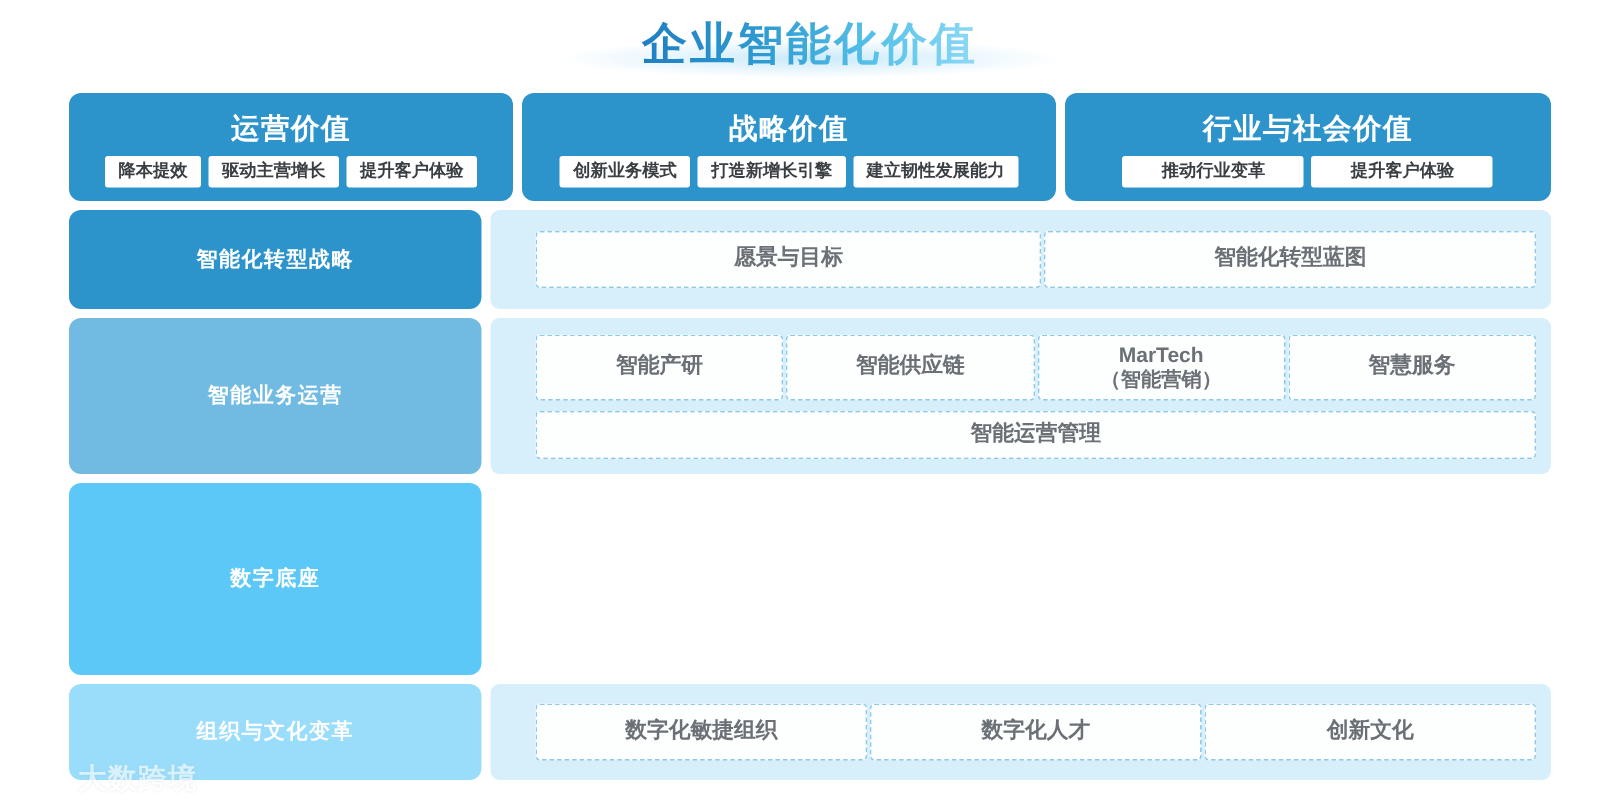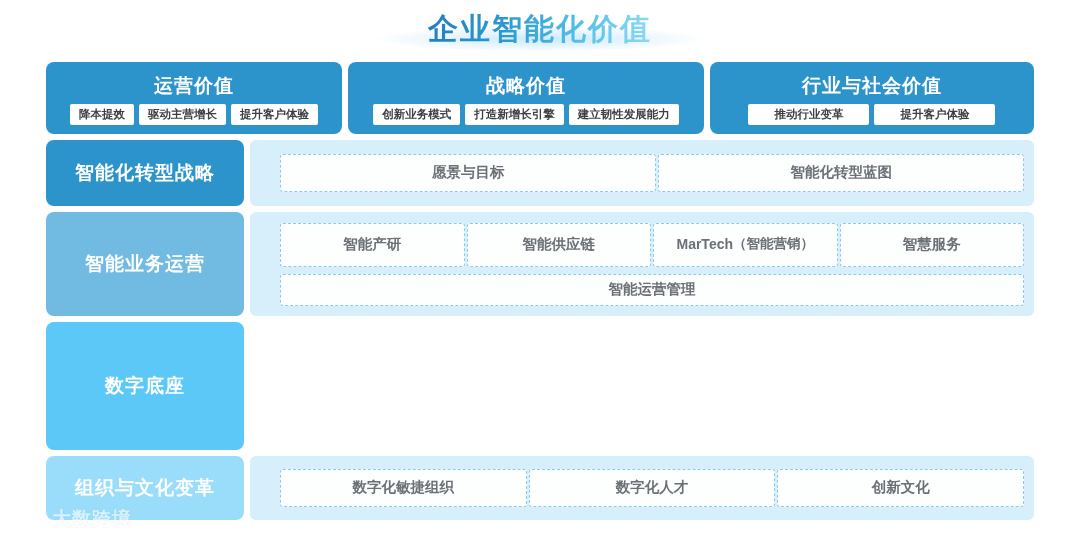--- a/index.html
+++ b/index.html
@@ -51,38 +51,38 @@
     background:#ffffff;color:#3a3f44;font-size:11.5px;font-weight:bold;
     padding:4px 9px;border-radius:2px;white-space:nowrap;line-height:1.1;
   }
   .value-card.c3 .tag{padding:4px 26px;}
 
   
   .layer{
     position:absolute;left:46px;display:flex;gap:6px;
   }
   .layer .label{
-    width:198px;border-radius:8px;
+    width:275px;border-radius:8px;
     display:flex;align-items:center;justify-content:center;
-    color:#ffffff;font-size:19px;font-weight:bold;letter-spacing:1px;
+    color:#ffffff;font-size:14px;font-weight:bold;letter-spacing:1px;
     flex:none;
   }
   .layer .panel{
     flex:1;background:#d7eefb;border-radius:6px;
     display:flex;flex-direction:column;justify-content:center;
     padding:8px 10px;box-sizing:border-box;gap:7px;
   }
   .brow{display:flex;gap:2px;padding-left:20px;}
   .box{
     background:#fdfefe;border:1.6px dashed #8cc9ea;border-radius:3px;
     display:flex;align-items:center;justify-content:center;
     color:#6a7076;font-size:14.5px;font-weight:bold;line-height:1.2;
     text-align:center;box-sizing:border-box;
   }
-  .box.two-line{flex-direction:row;font-size:14px;}
+  .box.two-line{flex-direction:column;font-size:14px;}
   .box.two-line .ln2{font-size:13.5px;}
 
   
   .layer1{top:140px;height:66px;width:988px;}
   .layer1 .label{background:#2d93cb;}
   .layer1 .box{height:38px;}
   .layer1 .b1{flex:1.03;}
   .layer1 .b2{flex:1;}
 
   

